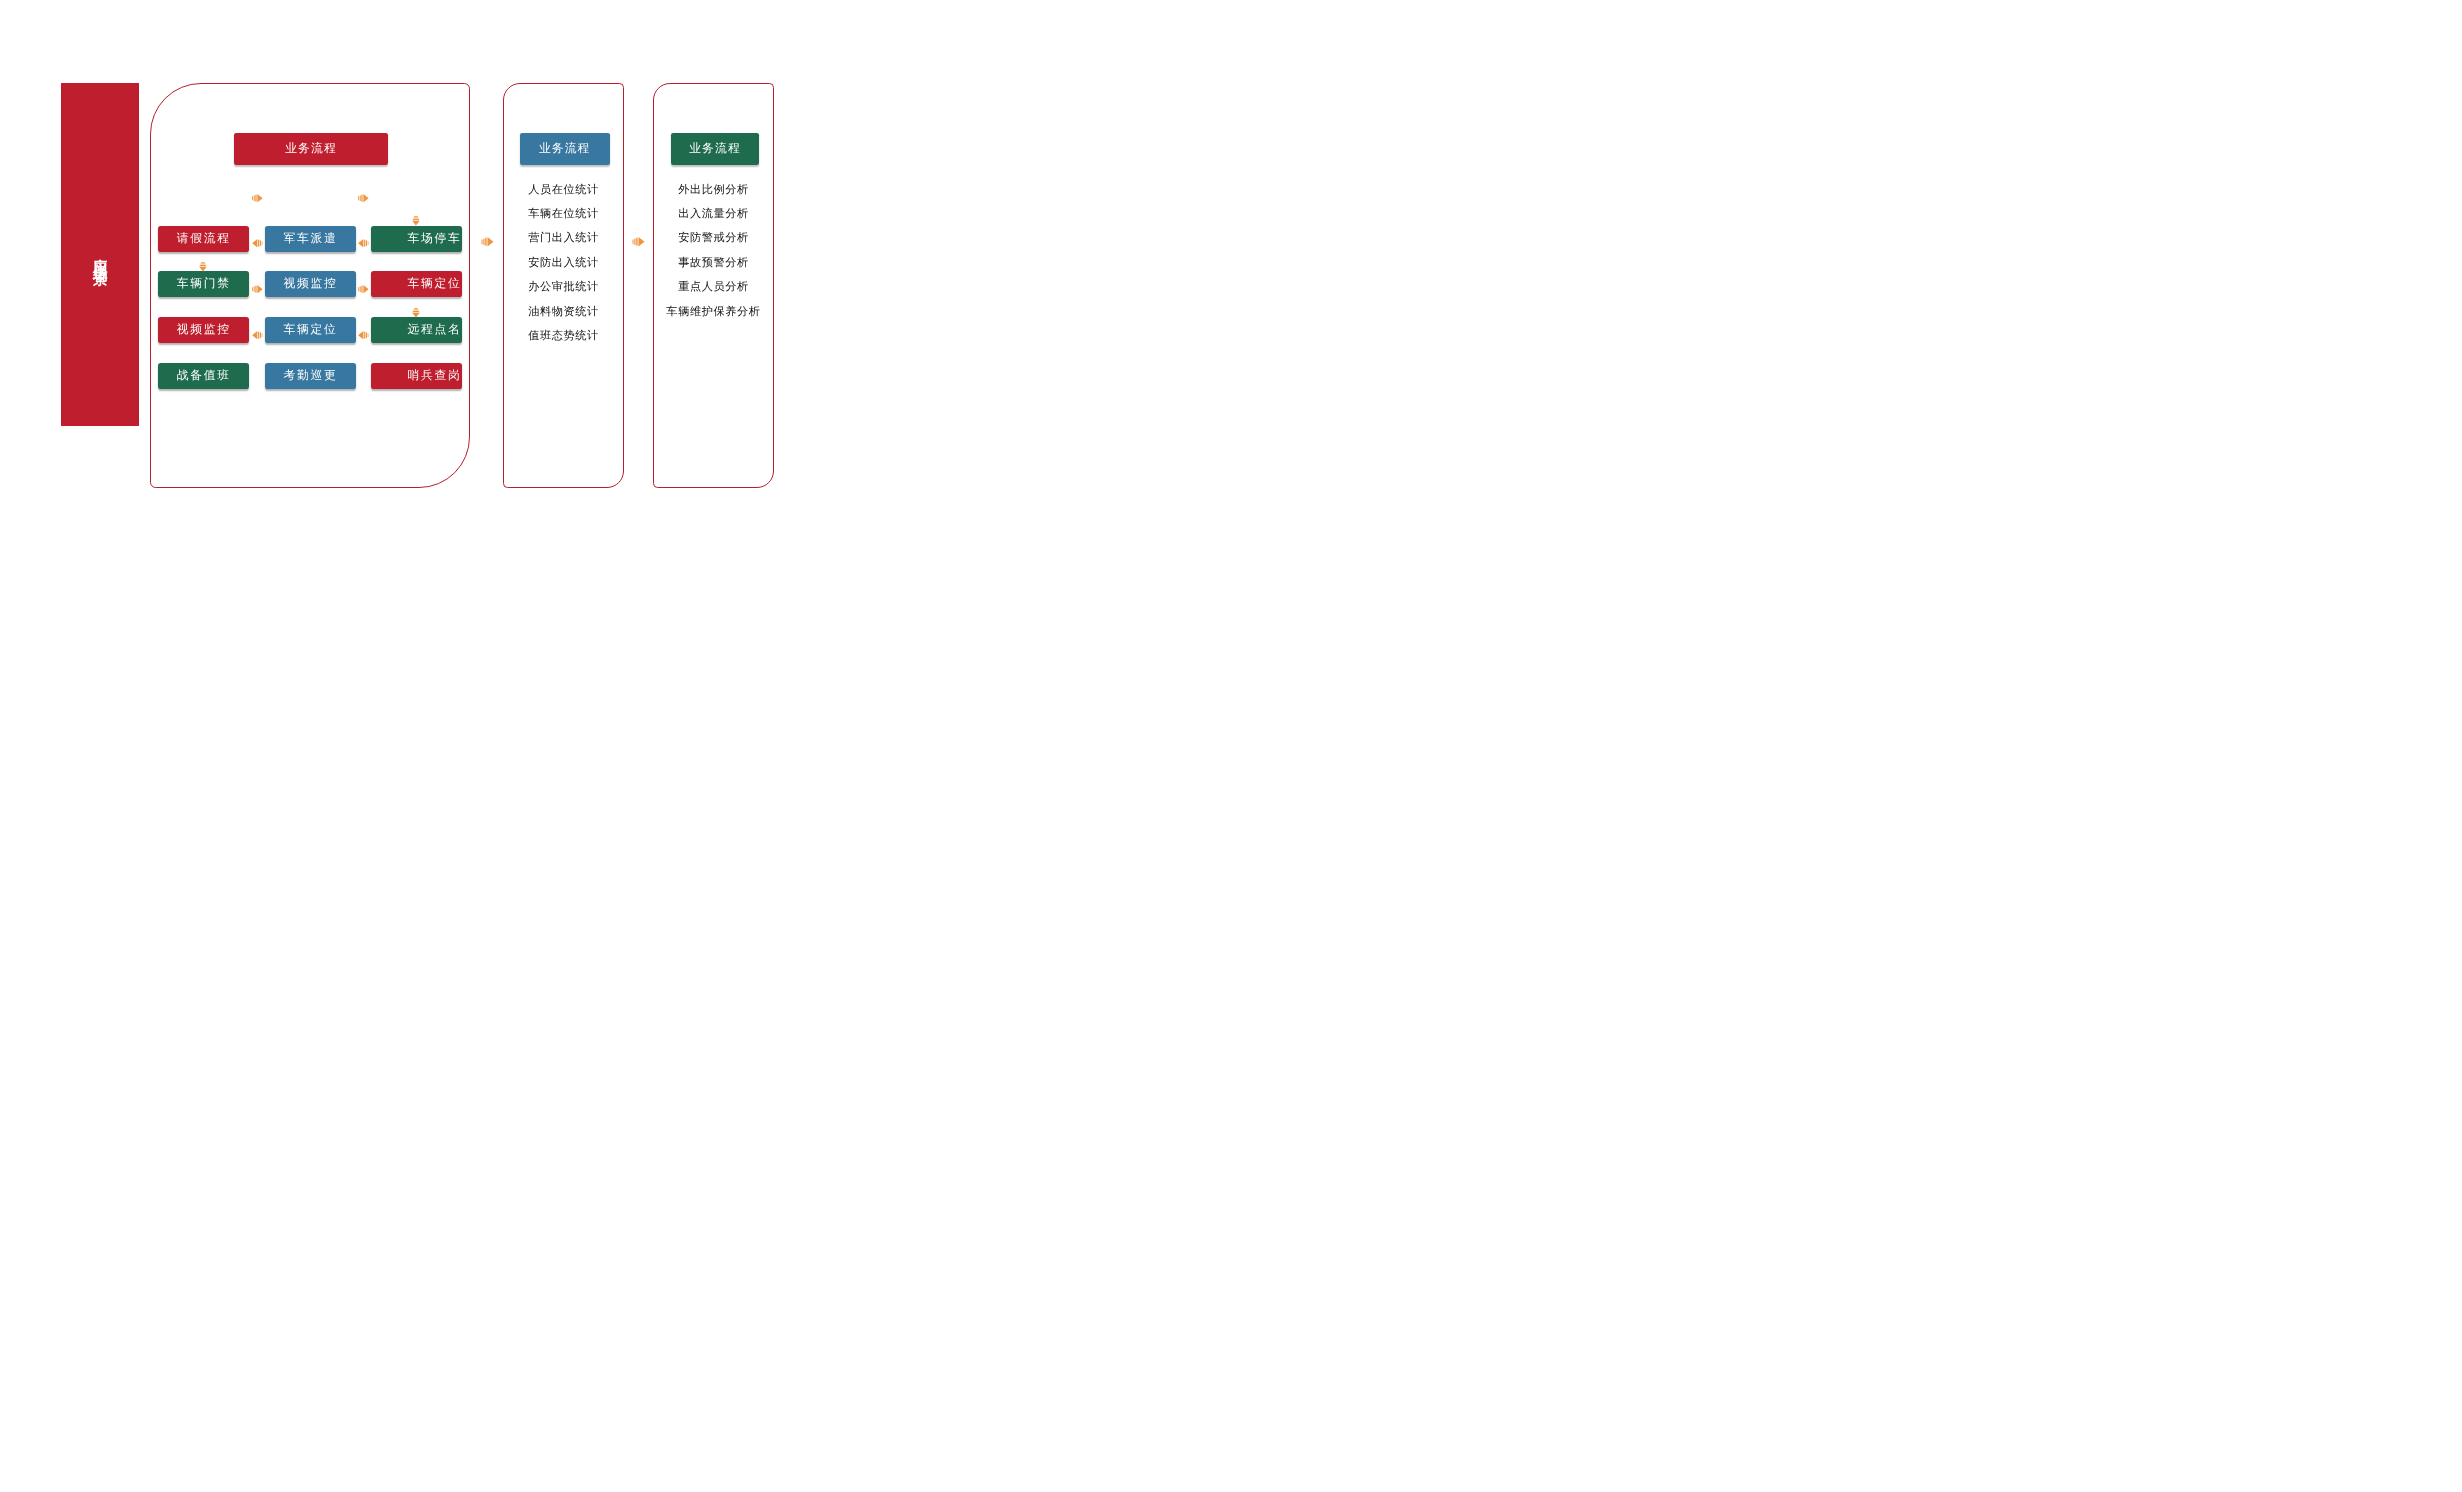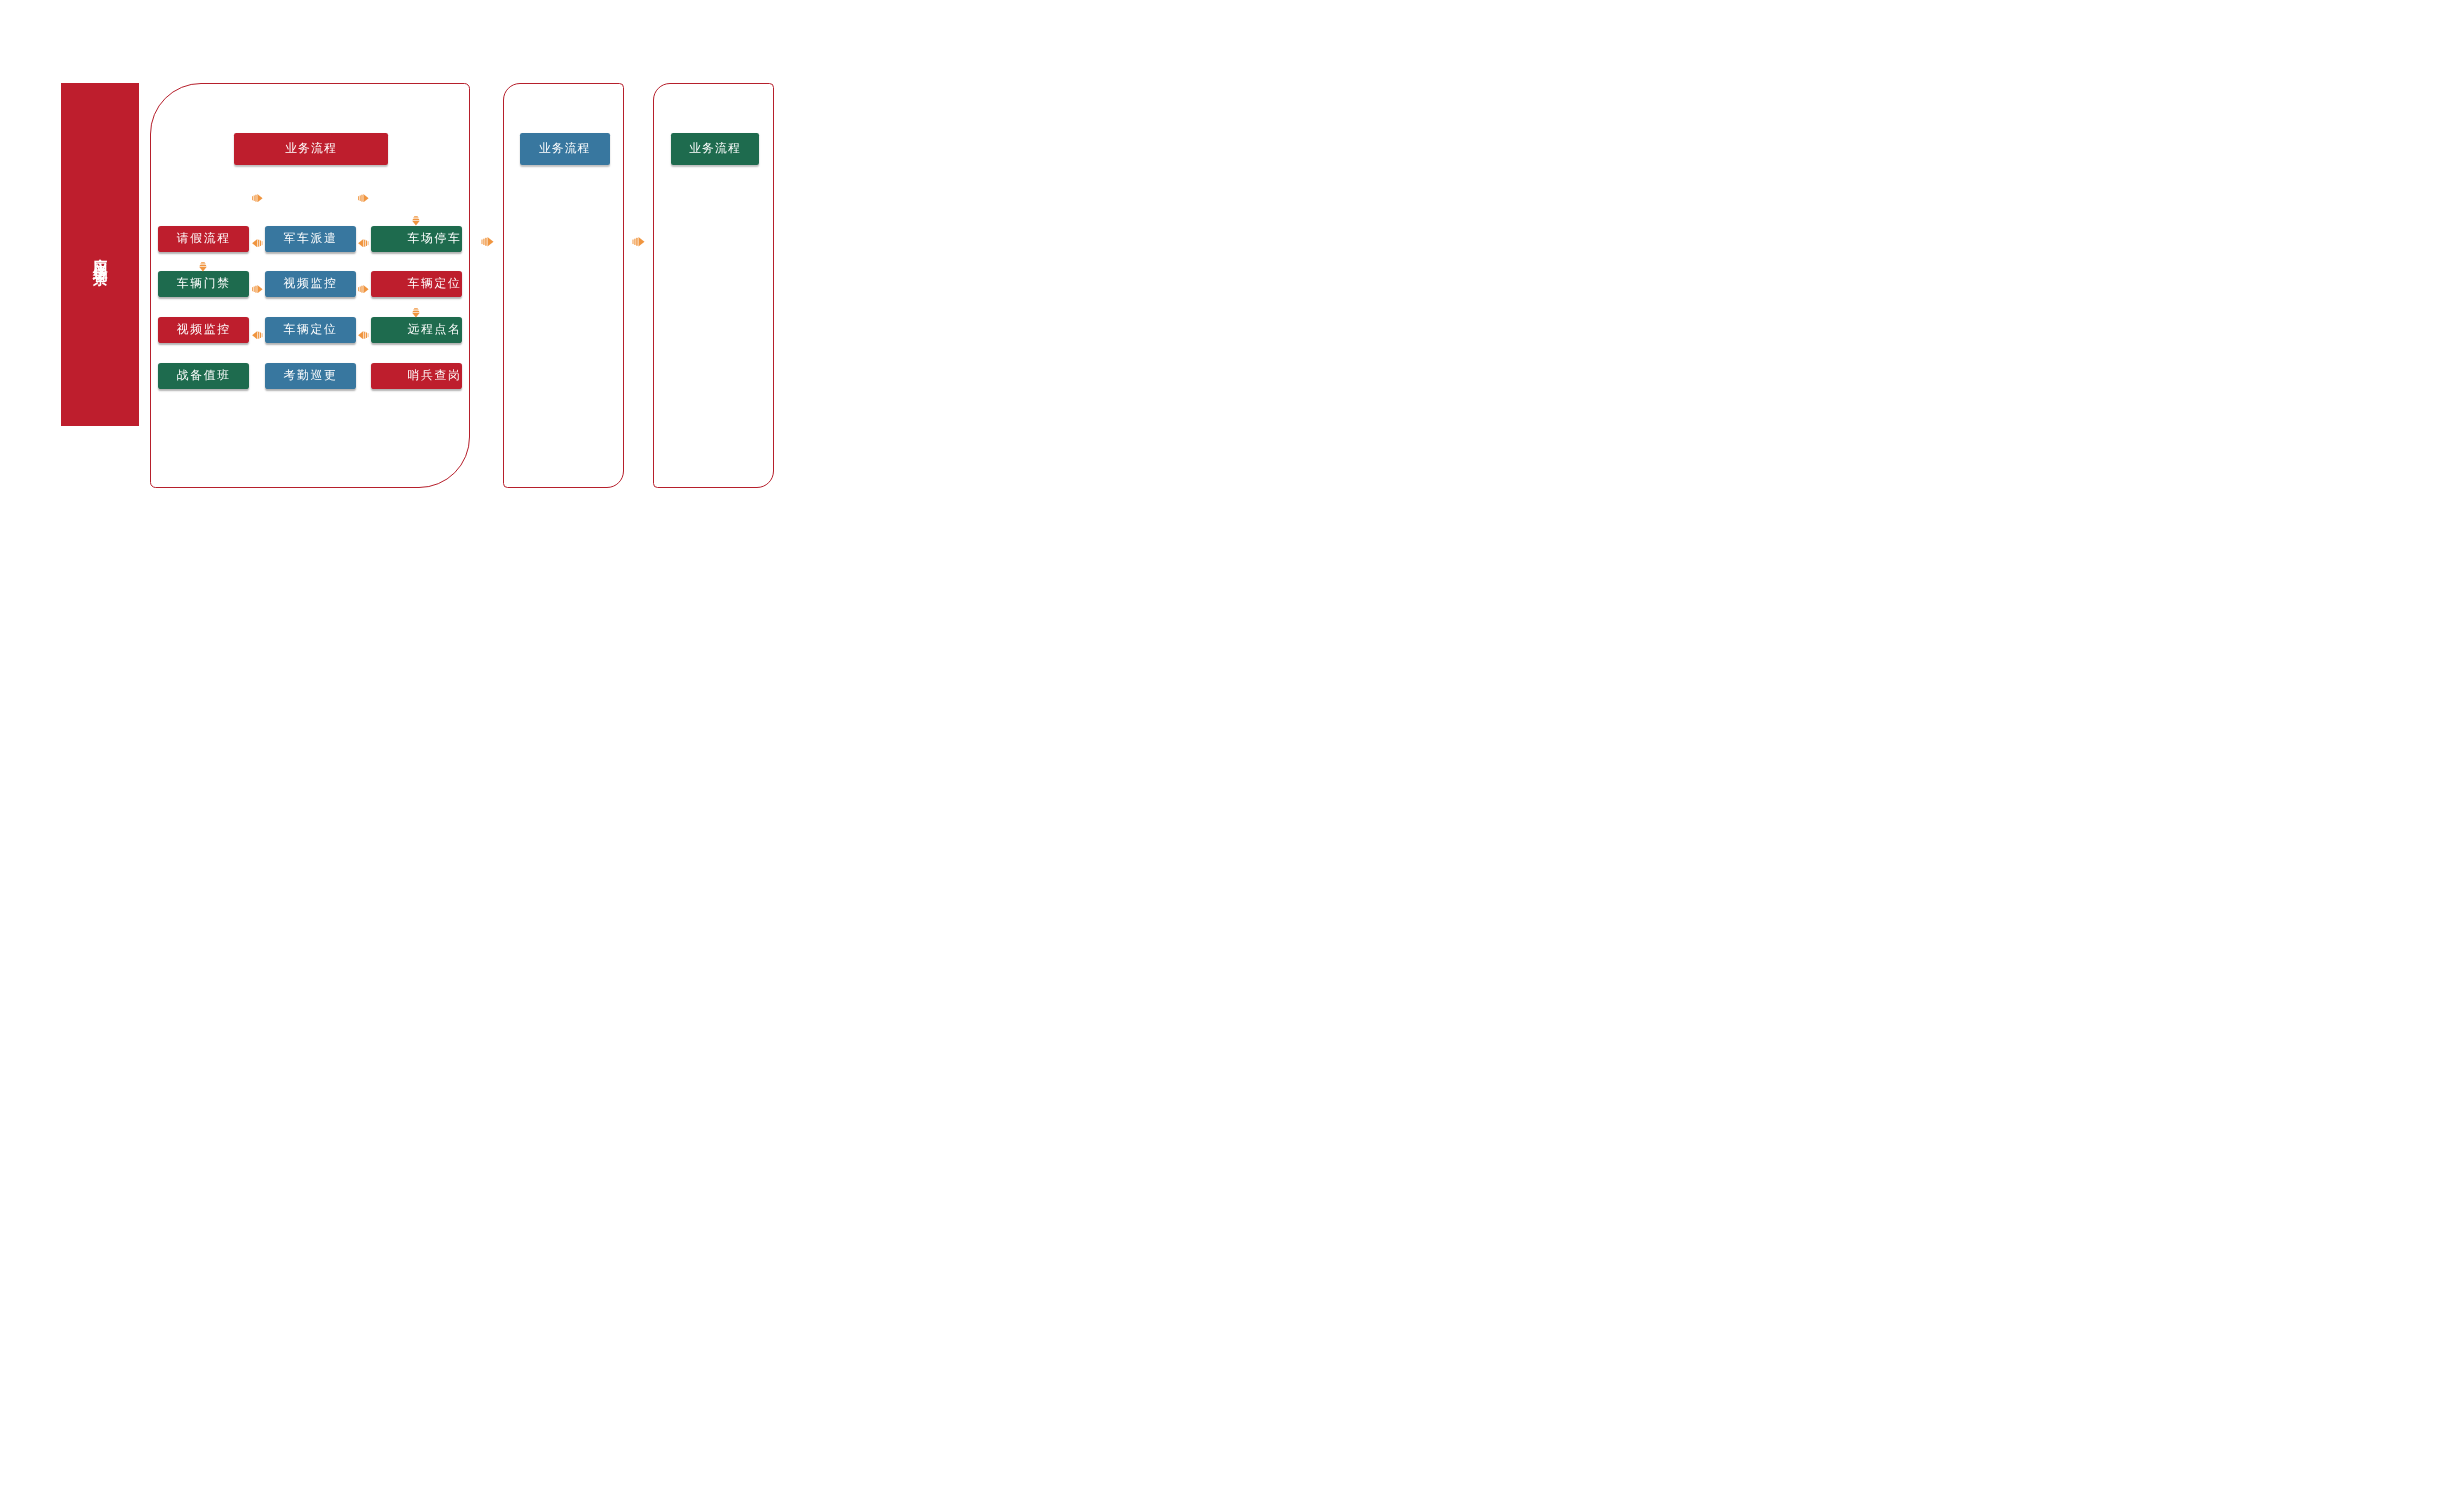--- a/index.html
+++ b/index.html
@@ -244,29 +244,46 @@
     <svg viewBox="0 0 20 16" fill="currentColor">
         <rect x="0" y="4.2" width="1.6" height="7.6"></rect>
         <rect x="3" y="2.8" width="2" height="10.4"></rect>
         <rect x="6.2" y="1.4" width="2.4" height="13.2"></rect>
         <polygon points="10,0 20,8 10,16"></polygon>
       </svg>
   </div>
 
   <div class="panel panel2">
     <div class="hdr">业务流程</div>
+    <div class="plist">
+      <div class="li">人员在位统计</div>
+      <div class="li">车辆在位统计</div>
+      <div class="li">营门出入统计</div>
+      <div class="li">安防出入统计</div>
+      <div class="li">办公审批统计</div>
+      <div class="li">油料物资统计</div>
+      <div class="li">值班态势统计</div>
+    </div>
   </div>
 
   <div class="arrow conn" style="left:632px; top:237px;">
     <svg viewBox="0 0 20 16" fill="currentColor">
         <rect x="0" y="4.2" width="1.6" height="7.6"></rect>
         <rect x="3" y="2.8" width="2" height="10.4"></rect>
         <rect x="6.2" y="1.4" width="2.4" height="13.2"></rect>
         <polygon points="10,0 20,8 10,16"></polygon>
       </svg>
   </div>
 
   <div class="panel panel3">
     <div class="hdr">业务流程</div>
+    <div class="plist">
+      <div class="li">外出比例分析</div>
+      <div class="li">出入流量分析</div>
+      <div class="li">安防警戒分析</div>
+      <div class="li">事故预警分析</div>
+      <div class="li">重点人员分析</div>
+      <div class="li">车辆维护保养分析</div>
+    </div>
   </div>
 
 </div>
 
 
 </body></html>

